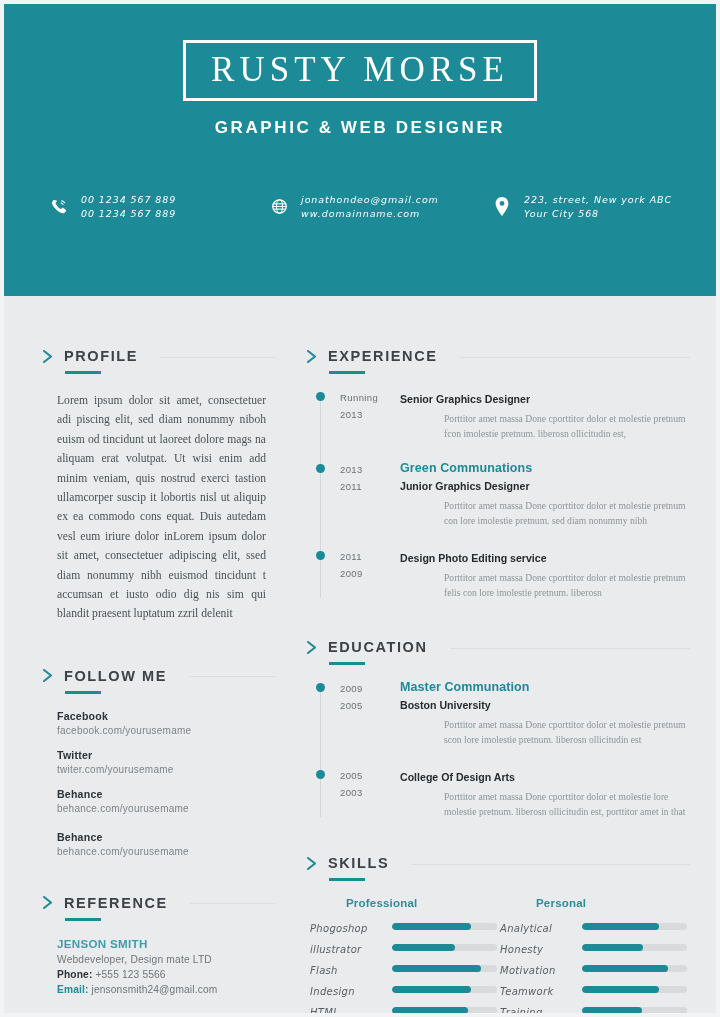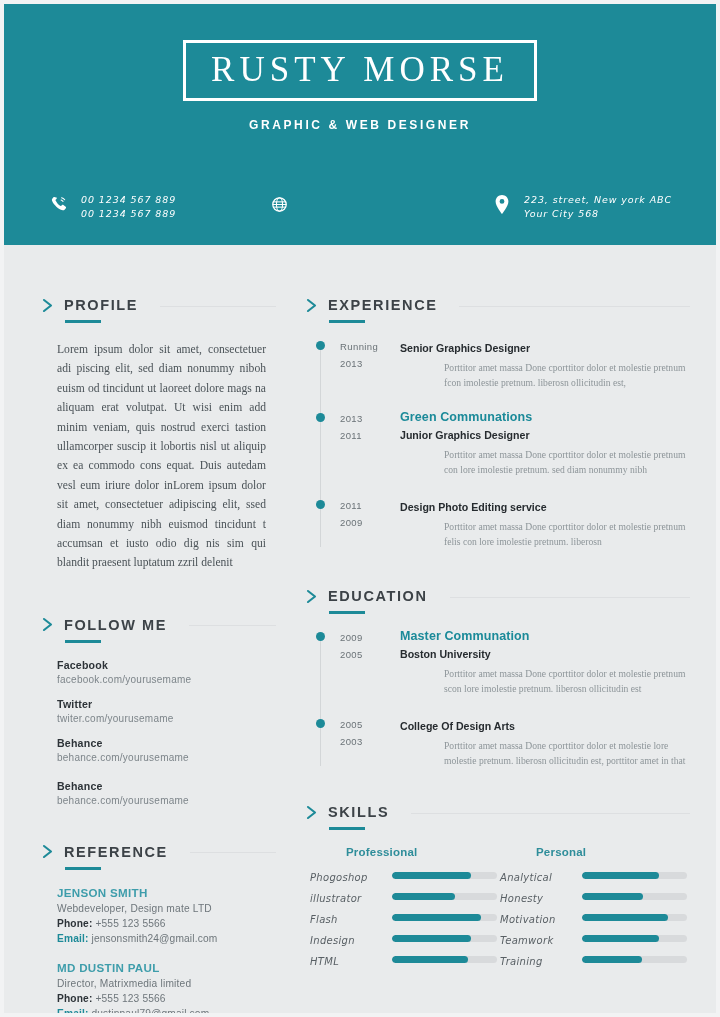--- a/index.html
+++ b/index.html
@@ -14,21 +14,21 @@
     background: #e9ebec;
     font-family: "Liberation Sans", sans-serif;
     overflow: hidden;
     box-sizing: border-box;
     border: 4px solid #f2f3f4;
   }
 
   
   .header {
     background: #1d8a98;
-    height: 245px;
+    height: 296px;
     position: relative;
     margin: -4px -4px 0 -4px;
     padding-top: 4px;
     box-sizing: border-box;
   }
   .name-box {
     margin: 36px auto 0 auto;
     width: 348px;
     border: 3px solid #ffffff;
     padding: 9px 0 11px 0;
@@ -38,37 +38,37 @@
     font-family: "Liberation Serif", serif;
     color: #ffffff;
     font-size: 35px;
     letter-spacing: 5px;
     font-weight: 400;
     line-height: 1;
   }
   .role-text {
     text-align: center;
     color: #ffffff;
-    font-size: 12px;
+    font-size: 17px;
     font-weight: bold;
     letter-spacing: 2.6px;
     margin-top: 17px;
   }
 
   .contact-row {
     position: absolute;
     left: 0; right: 0;
     top: 192px;
     display: flex;
     padding: 0 48px;
     box-sizing: border-box;
   }
   .contact-item {
     display: flex;
-    align-items: flex-start;
+    align-items: center;
     color: #ffffff;
   }
   .ci-phone { width: 232px; }
   .ci-web   { width: 235px; }
   .ci-addr  { flex: 1; }
   .c-icon {
     width: 22px;
     height: 24px;
     flex: 0 0 22px;
     margin-right: 11px;
@@ -322,20 +322,24 @@
       <div class="contact-item ci-web">
         <span class="c-icon">
           <svg width="17" height="17" viewBox="0 0 24 24">
             <circle cx="12" cy="12" r="9.5" fill="none" stroke="#ffffff" stroke-width="1.8"></circle>
             <ellipse cx="12" cy="12" rx="4.3" ry="9.5" fill="none" stroke="#ffffff" stroke-width="1.5"></ellipse>
             <line x1="2.7" y1="8.3" x2="21.3" y2="8.3" stroke="#ffffff" stroke-width="1.5"></line>
             <line x1="2.7" y1="15.7" x2="21.3" y2="15.7" stroke="#ffffff" stroke-width="1.5"></line>
             <line x1="2.5" y1="12" x2="21.5" y2="12" stroke="#ffffff" stroke-width="1.5"></line>
           </svg>
         </span>
+        <div class="c-lines">
+          <div>jonathondeo@gmail.com</div>
+          <div>ww.domainname.com</div>
+        </div>
       </div>
 
       <div class="contact-item ci-addr">
         <span class="c-icon">
           <svg width="14" height="19" viewBox="0 0 16 22">
             <path fill="#ffffff" d="M8 0C3.9 0 .6 3.3.6 7.4c0 5.5 7.4 14.6 7.4 14.6s7.4-9.1 7.4-14.6C15.4 3.3 12.1 0 8 0zm0 10.2a2.8 2.8 0 1 1 0-5.6 2.8 2.8 0 0 1 0 5.6z"></path>
           </svg>
         </span>
         <div class="c-lines">
           <div>223, street, New york ABC</div>

